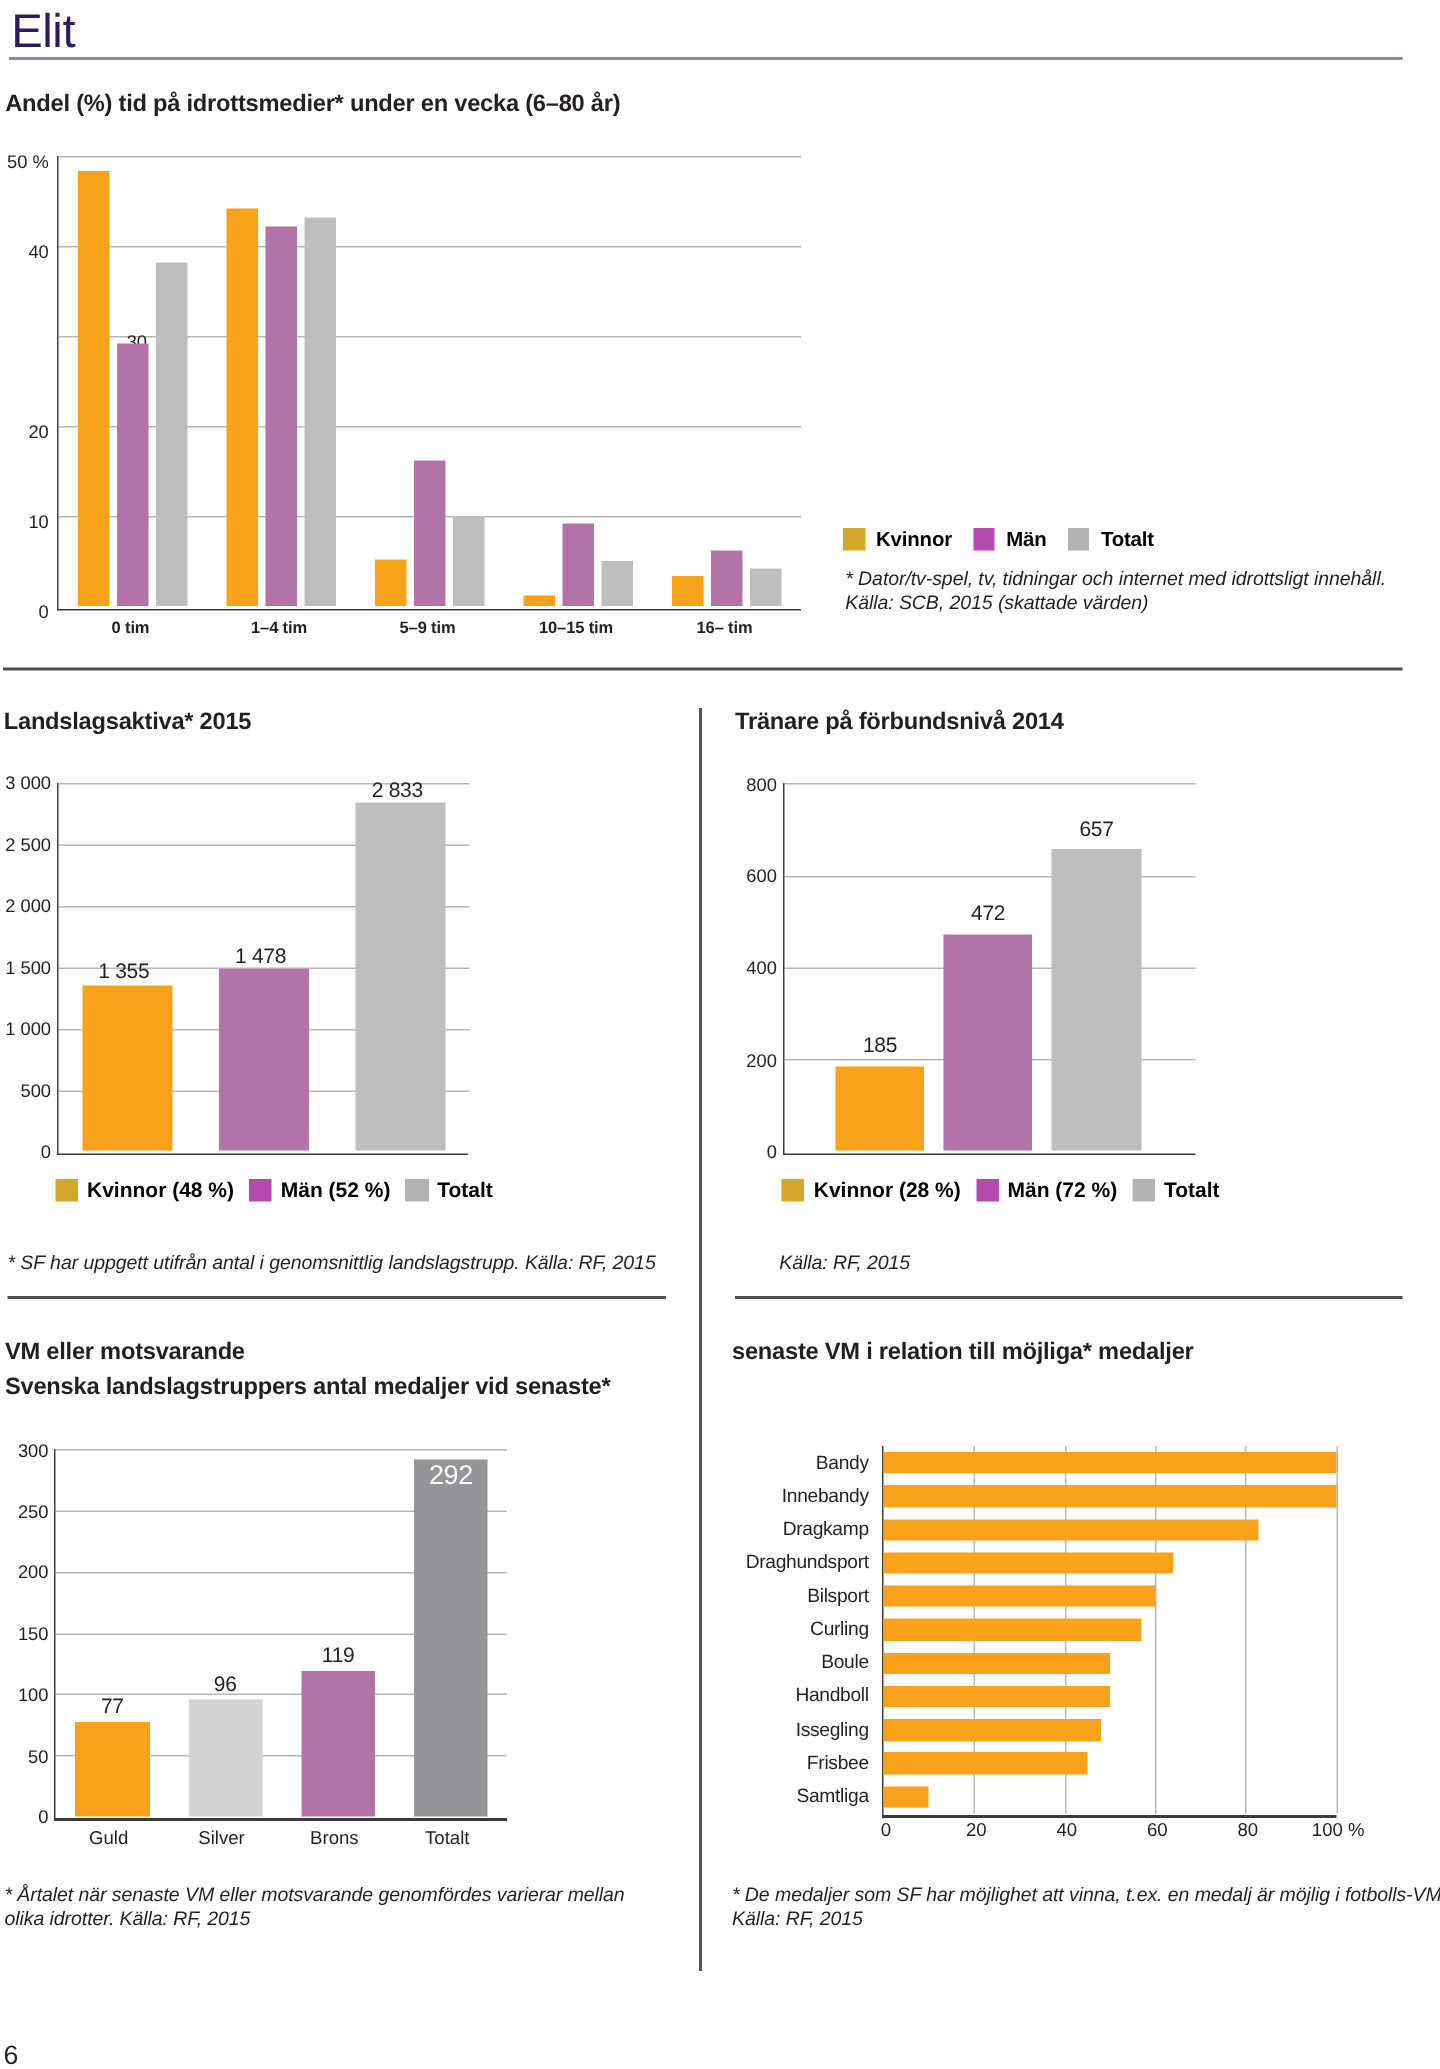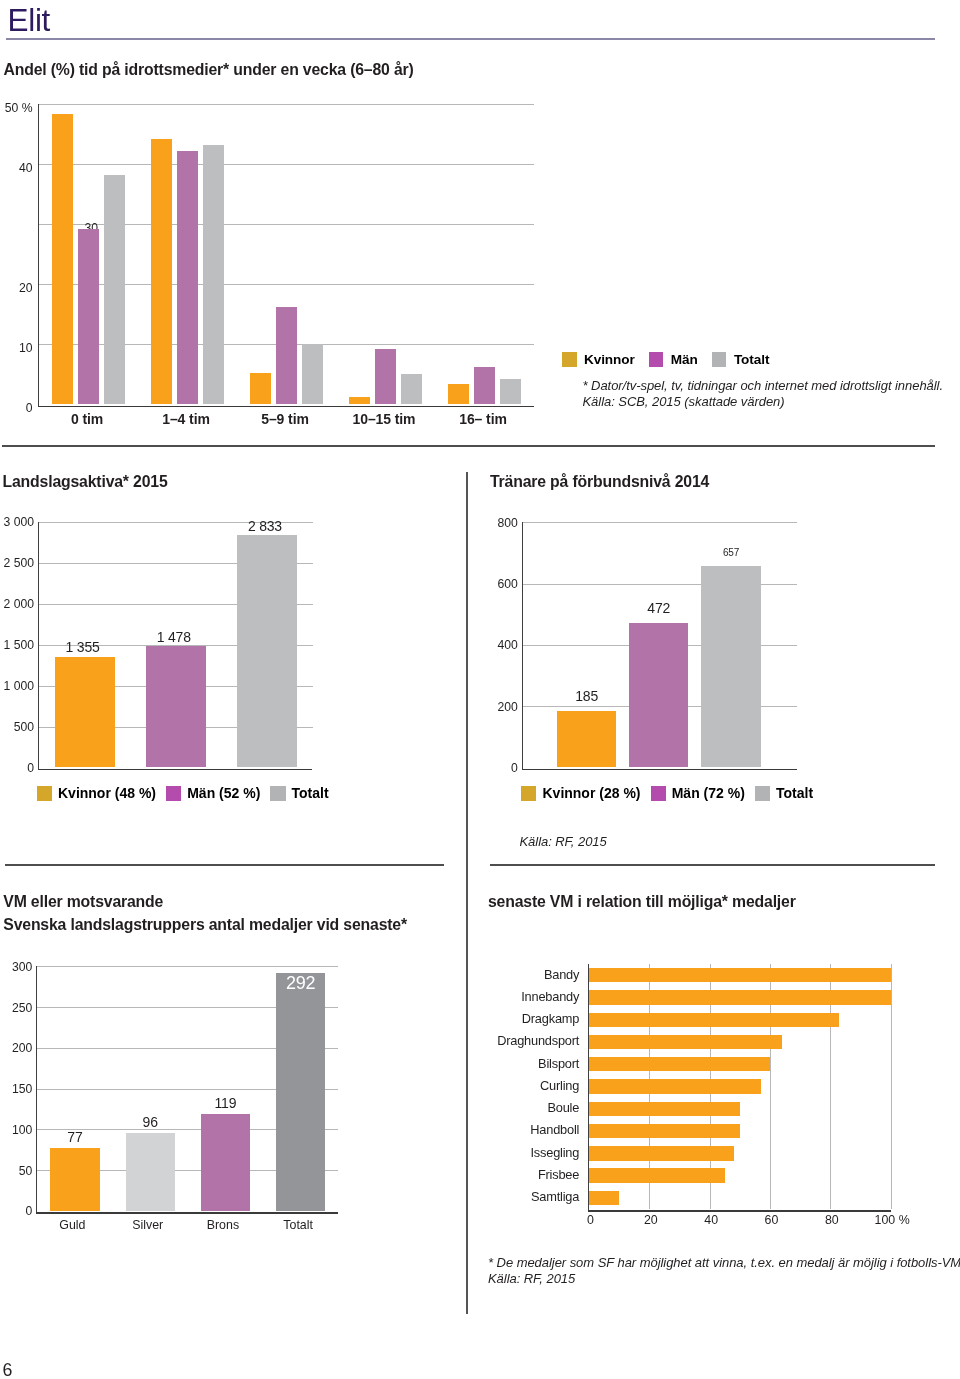--- a/index.html
+++ b/index.html
@@ -21,21 +21,21 @@
   .gridline{position:absolute;height:1px;background:#b7b7b7;left:0;}
   .vgridline{position:absolute;width:1px;background:#b7b7b7;top:0;}
   .axis-y{position:absolute;width:1.3px;background:#3f3f3f;}
   .axis-x{position:absolute;height:1.5px;background:#3a3a3a;}
   .ytick{position:absolute;font-size:12.2px;color:#231f20;text-align:right;
       line-height:12px;white-space:nowrap;letter-spacing:0px;}
   .xtick{position:absolute;font-size:12.4px;color:#231f20;text-align:center;
       line-height:12px;white-space:nowrap;letter-spacing:0px;}
   .bar{position:absolute;}
   .hbar{position:absolute;}
-  .cat-label{position:absolute;font-size:14px;font-weight:700;color:#231f20;
+  .cat-label{position:absolute;font-size:11px;font-weight:700;color:#231f20;
       text-align:center;line-height:12px;white-space:nowrap;letter-spacing:-0.1px;}
   .cat-label-plain{position:absolute;font-size:12.4px;font-weight:400;color:#231f20;
       text-align:center;line-height:12px;white-space:nowrap;letter-spacing:0px;}
   .bar-value{position:absolute;font-size:13px;color:#231f20;text-align:center;
       line-height:13px;white-space:nowrap;letter-spacing:-0.2px;}
   .ylabel-right{position:absolute;font-size:12.8px;color:#231f20;text-align:right;
       line-height:12px;white-space:nowrap;letter-spacing:-0.2px;}
 
   
   .legend{position:absolute;display:flex;align-items:center;}
@@ -112,21 +112,21 @@
       </div>
       <div class="legend-item" style="margin-left:14.2px">
         <span class="legend-swatch" style="background:#b44cae"></span>
         <span class="legend-label">Män</span>
       </div>
       <div class="legend-item" style="margin-left:14.2px">
         <span class="legend-swatch" style="background:#b1b3b5"></span>
         <span class="legend-label">Totalt</span>
       </div>
     </div>
-  <div class="abs" id="chart1-foot" style="left:563.5px;top:378px;margin-left:19px;">
+  <div class="abs" id="chart1-foot" style="left:563.5px;top:378px;">
       <div class="footnote-line">* Dator/tv-spel, tv, tidningar och internet med idrottsligt innehåll.</div>
       <div class="footnote-line">Källa: SCB, 2015 (skattade värden)</div>
     </div>
 
   <div class="abs chart-title" style="left:2.5px;top:470px;">Landslagsaktiva* 2015</div>
   <div class="abs" id="chart2" style="left:0px;top:505px;width:440px;height:290px;">
       <div class="gridline" style="left:39px;top:16.8px;width:273.5px;"></div>
       <div class="ytick" style="left:0px;top:11.3px;width:34px;">3 000</div>
       <div class="gridline" style="left:39px;top:57.75px;width:273.5px;"></div>
       <div class="ytick" style="left:0px;top:52.25px;width:34px;">2 500</div>
@@ -155,40 +155,43 @@
       </div>
       <div class="legend-item" style="margin-left:10px">
         <span class="legend-swatch" style="background:#b44cae"></span>
         <span class="legend-label">Män (52 %)</span>
       </div>
       <div class="legend-item" style="margin-left:10px">
         <span class="legend-swatch" style="background:#b1b3b5"></span>
         <span class="legend-label">Totalt</span>
       </div>
     </div>
+  <div class="abs" id="chart2-foot" style="left:5px;top:834px;">
+      <div class="footnote-line">* SF har uppgett utifrån antal i genomsnittlig landslagstrupp. Källa: RF, 2015</div>
+    </div>
 
   <div class="abs chart-title" style="left:490px;top:470px;">Tränare på förbundsnivå 2014</div>
   <div class="abs" id="chart3" style="left:480px;top:505px;width:440px;height:290px;">
       <div class="gridline" style="left:42.9px;top:17.2px;width:274.1px;"></div>
       <div class="ytick" style="left:0px;top:11.7px;width:37.9px;">800</div>
       <div class="gridline" style="left:42.9px;top:78.525px;width:274.1px;"></div>
       <div class="ytick" style="left:0px;top:73.025px;width:37.9px;">600</div>
       <div class="gridline" style="left:42.9px;top:139.85px;width:274.1px;"></div>
       <div class="ytick" style="left:0px;top:134.35px;width:37.9px;">400</div>
       <div class="gridline" style="left:42.9px;top:201.175px;width:274.1px;"></div>
       <div class="ytick" style="left:0px;top:195.675px;width:37.9px;">200</div>
       <div class="ytick" style="left:0px;top:257px;width:37.9px;">0</div>
       <div class="axis-y" style="left:41.6px;top:17.2px;height:247.9px;"></div>
       <div class="axis-x" style="left:41.6px;top:263.8px;width:275.40000000000003px;"></div>
       <div class="bar" style="left:77px;top:205.774375px;width:59.3px;height:56.72562500000001px;background:#f9a11b;"></div>
       <div class="bar-value" style="left:63px;top:185.274375px;width:87.3px;font-size:14px;">185</div>
       <div class="bar" style="left:149.1px;top:117.773px;width:59.3px;height:144.727px;background:#b173a8;"></div>
       <div class="bar-value" style="left:135.1px;top:97.273px;width:87.3px;font-size:14px;">472</div>
       <div class="bar" style="left:221.4px;top:61.04737499999999px;width:59.3px;height:201.452625px;background:#bcbec0;"></div>
-      <div class="bar-value" style="left:207.4px;top:40.54737499999999px;width:87.3px;font-size:10px;">657</div>
+      <div class="bar-value" style="left:207.4px;top:40.54737499999999px;width:87.3px;font-size:14px;">657</div>
     </div>
   <div class="legend legend-lg" id="chart3-legend" style="left:521.3px;top:786.3px;">
       <div class="legend-item">
         <span class="legend-swatch" style="background:#d4a629"></span>
         <span class="legend-label">Kvinnor (28 %)</span>
       </div>
       <div class="legend-item" style="margin-left:10px">
         <span class="legend-swatch" style="background:#b44cae"></span>
         <span class="legend-label">Män (72 %)</span>
       </div>
@@ -226,20 +229,24 @@
       <div class="cat-label-plain" style="left:27.775px;top:268.75px;width:89.3px;">Guld</div>
       <div class="bar" style="left:125.525px;top:182.51px;width:49.3px;height:78.24px;background:#d1d3d4;"></div>
       <div class="bar-value" style="left:111.525px;top:165.51px;width:77.3px;font-size:14px;">96</div>
       <div class="cat-label-plain" style="left:103.025px;top:268.75px;width:89.3px;">Silver</div>
       <div class="bar" style="left:200.775px;top:163.765px;width:49.3px;height:96.985px;background:#b173a8;"></div>
       <div class="bar-value" style="left:186.775px;top:146.765px;width:77.3px;font-size:14px;">119</div>
       <div class="cat-label-plain" style="left:178.275px;top:268.75px;width:89.3px;">Brons</div>
       <div class="bar" style="left:276.02500000000003px;top:22.769999999999982px;width:49.3px;height:237.98000000000002px;background:#939598;"></div>
       <div class="bar-value" style="left:262.02500000000003px;top:27.369999999999983px;width:77.3px;font-size:18px;color:#ffffff;">292</div>
       <div class="cat-label-plain" style="left:253.52500000000003px;top:268.75px;width:89.3px;">Totalt</div>
+    </div>
+  <div class="abs" id="chart4-foot" style="left:3px;top:1255px;">
+      <div class="footnote-line">* Årtalet när senaste VM eller motsvarande genomfördes varierar mellan</div>
+      <div class="footnote-line">olika idrotter. Källa: RF, 2015</div>
     </div>
 
   <div class="abs" id="chart5-title" style="left:488px;top:889.5px;">
       <div class="chart-title">senaste VM i relation till möjliga* medaljer</div>
     </div>
   <div class="abs" id="chart5" style="left:480px;top:950px;width:460px;height:300px;">
       <div class="xtick" style="left:80.3px;top:263.8px;width:60.5px;">0</div>
       <div class="vgridline" style="left:169.32px;top:14.1px;height:244.9px;"></div>
       <div class="xtick" style="left:140.62px;top:263.8px;width:60.5px;">20</div>
       <div class="vgridline" style="left:229.64000000000001px;top:14.1px;height:244.9px;"></div>

